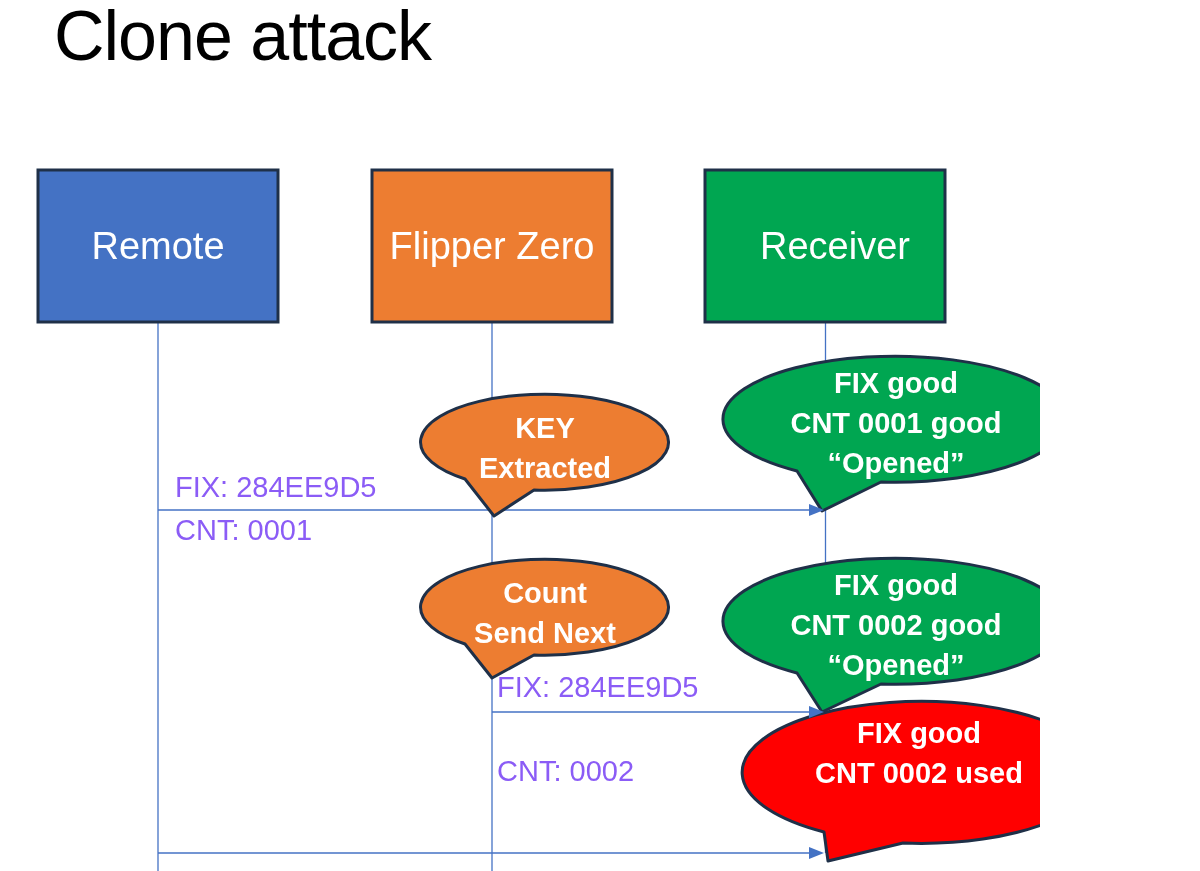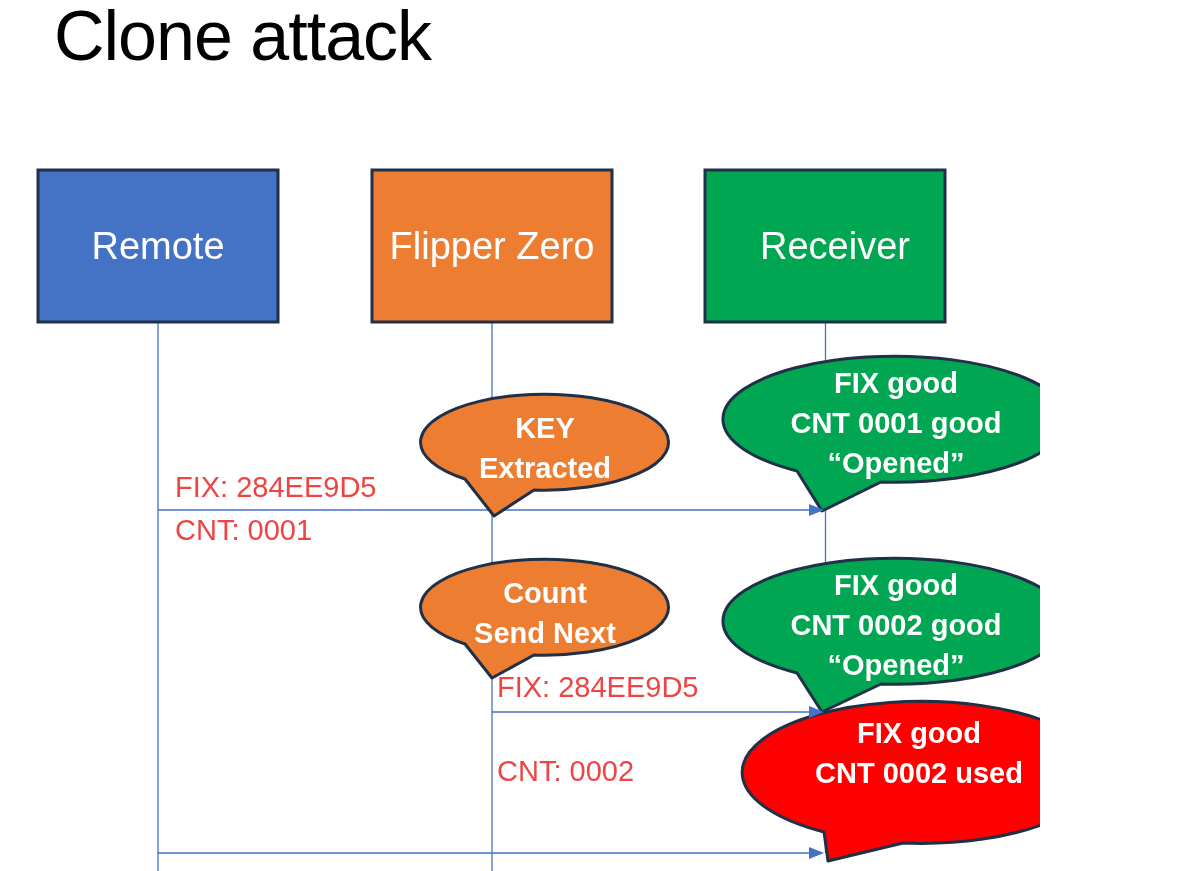--- a/index.html
+++ b/index.html
@@ -16,21 +16,21 @@
   .actor-box { stroke:#1F3048; stroke-width:3; }
   .callout   { stroke:#1F3048; stroke-width:3; stroke-linejoin:round; }
   .connector { stroke:#4472C4; stroke-width:1.3; fill:none; }
   .arrowhead { fill:#4472C4; stroke:none; }
   .actor-label {
     position:absolute; top:170px; width:240px; height:152px;
     display:flex; align-items:center; justify-content:center;
     color:#ffffff; font-size:38px;
   }
   .msg-label {
-    position:absolute; color:#ef4444; font-size:29px;
+    position:absolute; color:#8b5cf6; font-size:29px;
     line-height:33px; white-space:nowrap;
   }
   .callout-text {
     position:absolute; color:#ffffff; font-size:29px;
     line-height:40px; text-align:center;font-weight:bold;
   }
 </style>
 </head>
 <body>
 

